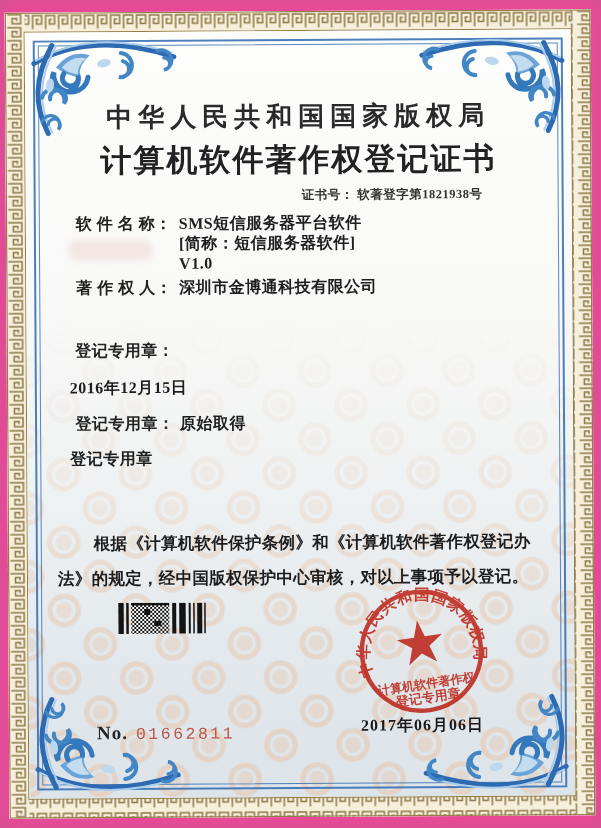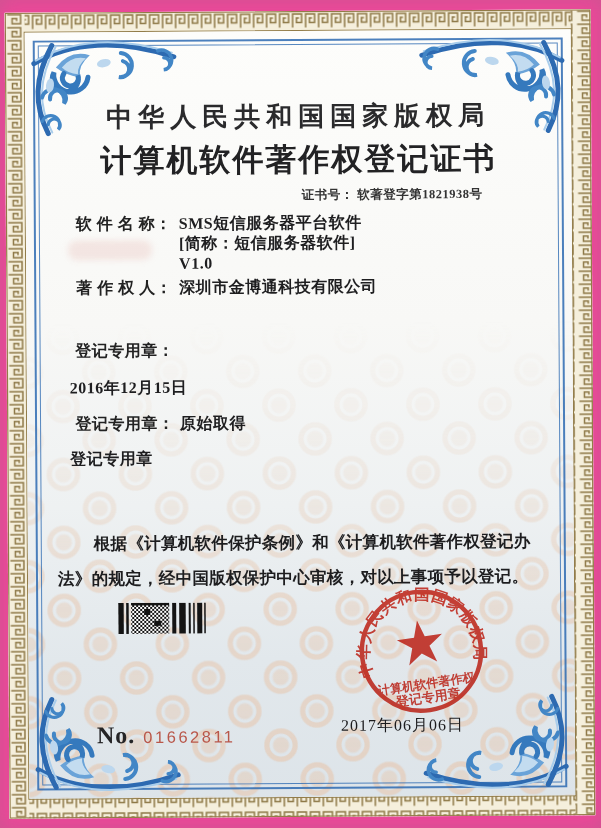--- a/index.html
+++ b/index.html
@@ -35,25 +35,25 @@
   .certno{position:absolute;left:296px;top:176px;font-size:12.5px;color:#333;
     font-weight:bold;letter-spacing:.5px;}
   .row{position:absolute;left:63px;display:flex;align-items:flex-start;}
   .row .lab{flex:none;font-size:16px;font-weight:bold;color:#222;letter-spacing:.5px;width:110px;text-align:center;}
   .row .val{font-size:16px;font-weight:600;color:#1e1e20;letter-spacing:.5px;line-height:20px;}
   .statement{position:absolute;left:50px;top:514px;width:496px;font-size:16.5px;
     font-weight:600;color:#1d1d1f;line-height:35px;text-indent:36px;letter-spacing:.3px;}
   .barcode{position:absolute;left:110px;top:591px;}
   .seal{position:absolute;left:346px;top:574px;mix-blend-mode:multiply;opacity:.93;
     transform:rotate(-8deg);}
-  .seal-date{position:absolute;left:332px;top:705px;font-size:16px;font-weight:normal;
+  .seal-date{position:absolute;left:352px;top:705px;font-size:16px;font-weight:bold;
     color:#1b1b1d;letter-spacing:1px;}
   .serial{position:absolute;left:88px;top:710px;}
-  .serial .no{font-size:24px;font-weight:bold;color:#252527;letter-spacing:1px;}
-  .serial .num{font-family:Liberation Sans, sans-serif;
+  .serial .no{font-size:19px;font-weight:bold;color:#252527;letter-spacing:1px;}
+  .serial .num{font-family:Liberation Mono, monospace;
     font-size:16.5px;color:#b9574a;letter-spacing:2.5px;margin-left:8px;}
   .smudge{position:absolute;left:62px;top:228px;width:84px;height:20px;
     background:rgba(222,158,148,.22);filter:blur(3px);border-radius:9px;}
 </style>
 </head>
 <body>
 
 <div class="page">
   <div class="cert">
 

